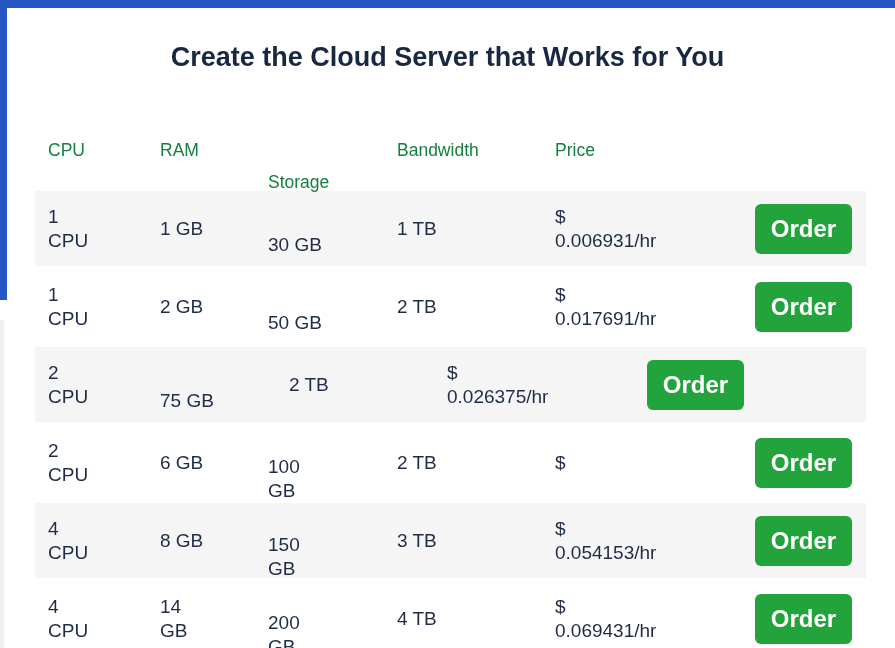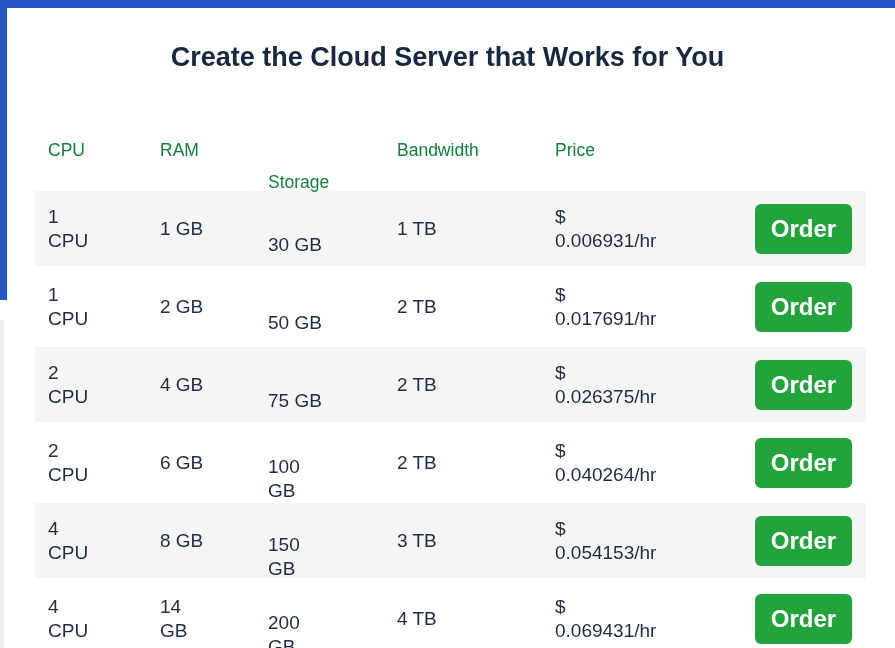--- a/index.html
+++ b/index.html
@@ -163,23 +163,20 @@
       <span class="price-rate">0.017691/hr</span>
     </div>
     <div class="cell col-action">
       <button class="order-button">Order</button>
     </div>
   </div>
       <div class="row">
     <div class="cell col-cpu">
       <span class="wrap-cpu">2 CPU</span>
     </div>
-    <div class="cell col-ram">
-      <span class="wrap-ram">4 GB</span>
-    </div>
     <div class="cell col-storage">
       <span class="wrap-storage">75 GB</span>
     </div>
     <div class="cell col-bandwidth">
       <span>2 TB</span>
     </div>
     <div class="cell col-price">
       <span class="price-symbol">$</span>
       <span class="price-rate">0.026375/hr</span>
     </div>
@@ -195,21 +192,20 @@
       <span class="wrap-ram">6 GB</span>
     </div>
     <div class="cell col-storage">
       <span class="wrap-storage">100 GB</span>
     </div>
     <div class="cell col-bandwidth">
       <span>2 TB</span>
     </div>
     <div class="cell col-price">
       <span class="price-symbol">$</span>
-      <span class="price-rate">0.040264/hr</span>
     </div>
     <div class="cell col-action">
       <button class="order-button">Order</button>
     </div>
   </div>
       <div class="row">
     <div class="cell col-cpu">
       <span class="wrap-cpu">4 CPU</span>
     </div>
     <div class="cell col-ram">

